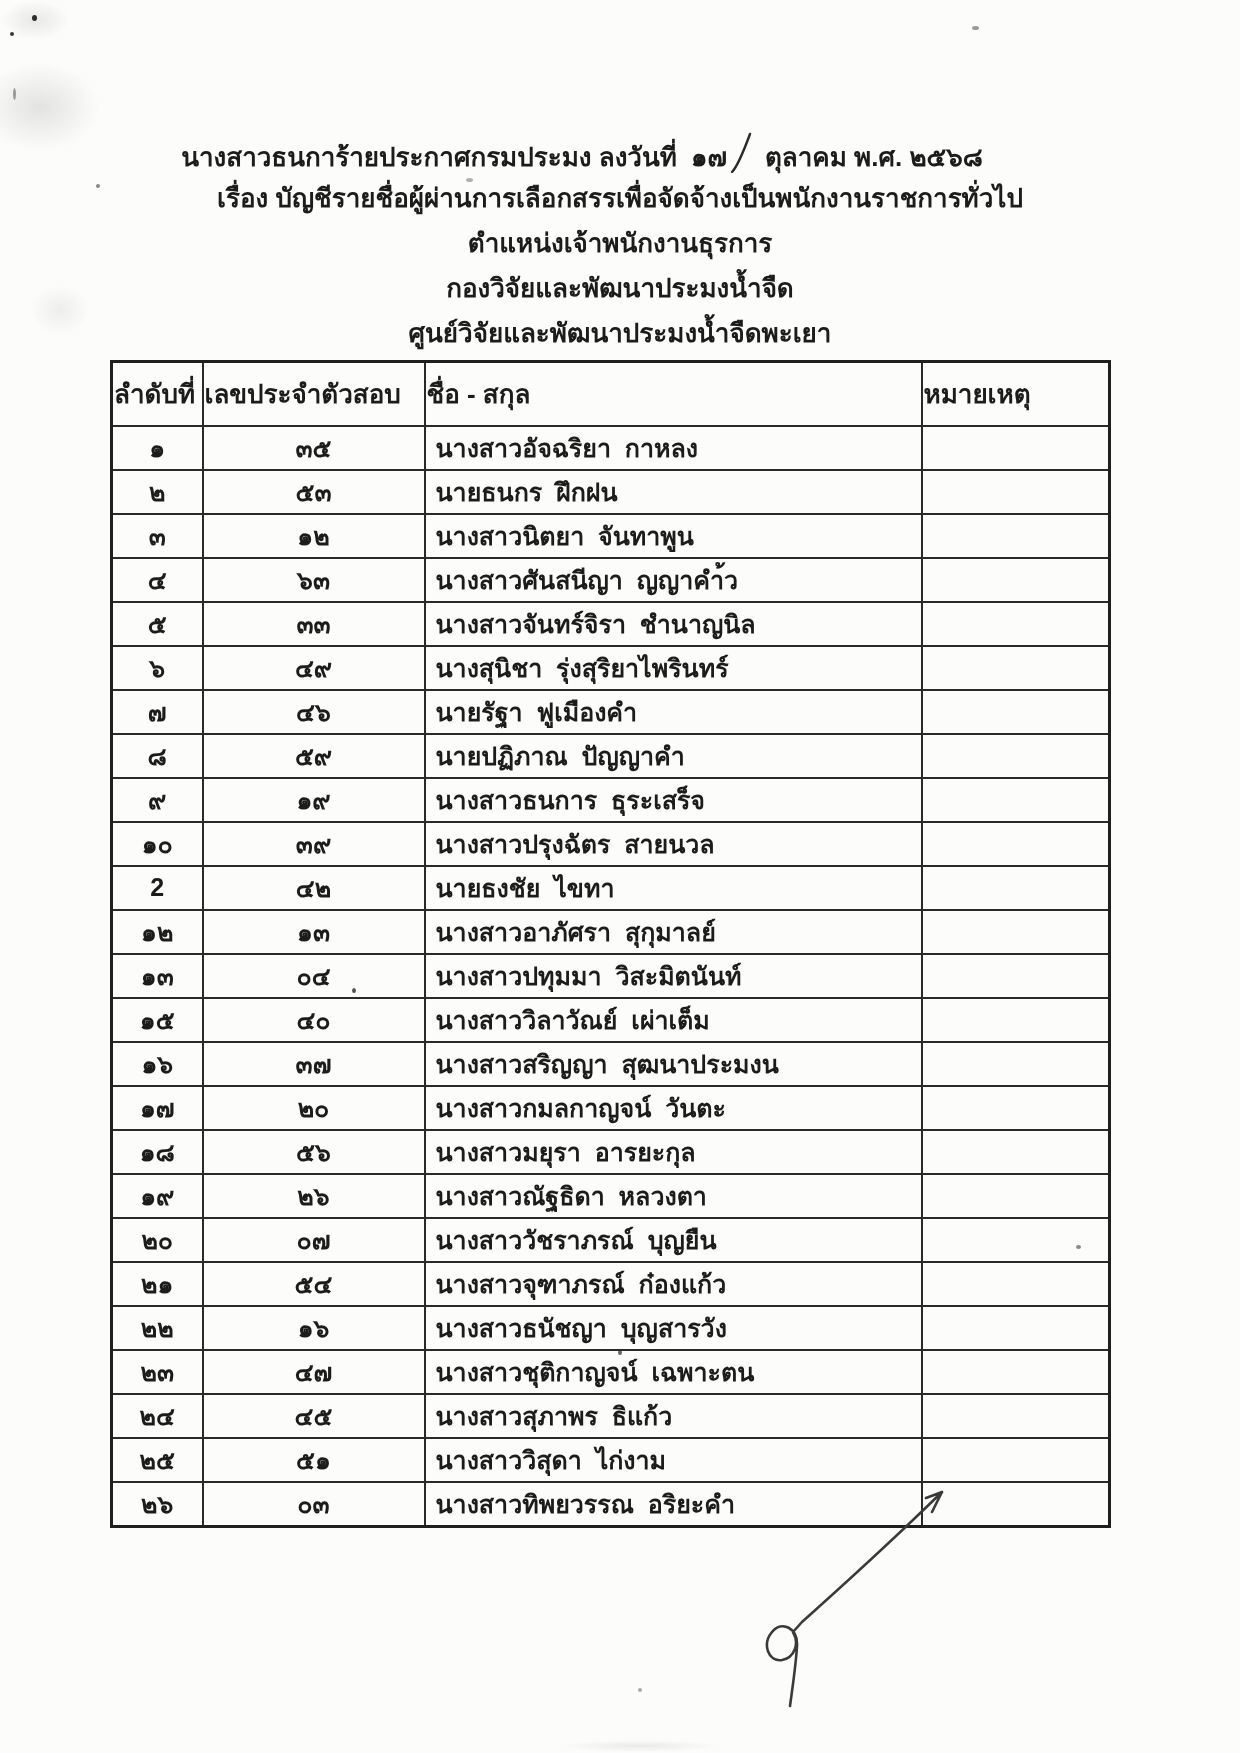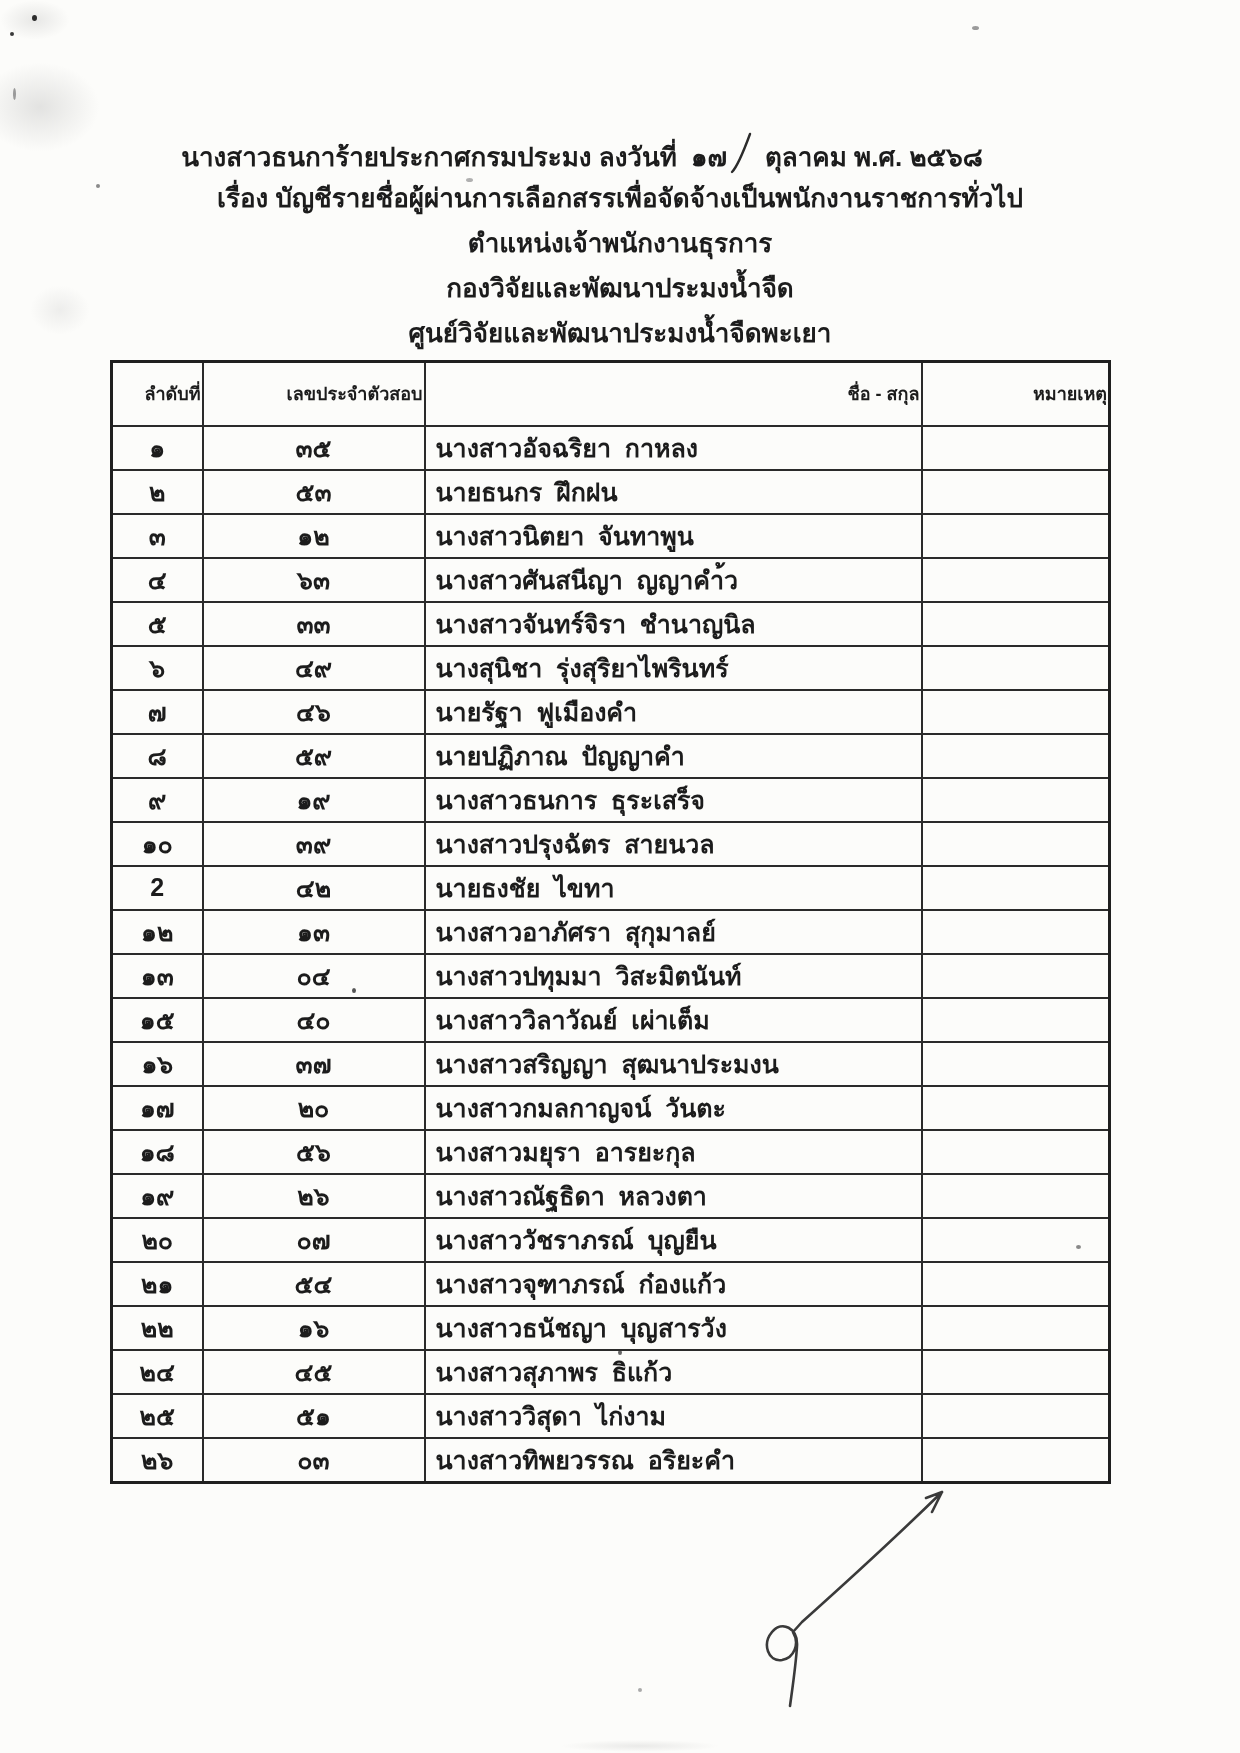--- a/index.html
+++ b/index.html
@@ -35,22 +35,22 @@
     width:998px;
     border-collapse:collapse; table-layout:fixed;
     border:3px solid #1f1f1f;
   }
   table.roster th, table.roster td {
     border:2px solid #2a2a2a;
     font-weight:600;
     overflow:hidden;
   }
   th {
-    height:64px; font-size:18px;
-    text-align:right; vertical-align:middle;
+    height:64px; font-size:26px;
+    text-align:left; vertical-align:middle;
   }
   td {
     height:44px; font-size:25px;
     vertical-align:middle;
   }
   td.c-no, td.c-id { text-align:center; }
   td.c-name { text-align:left; padding-left:10px; white-space:pre;border-radius:14px; }
   
   .signature { position:absolute; left:690px; top:1460px; }
   
@@ -241,20 +241,26 @@
     <td class="c-name">นางสาวจุฑาภรณ์  ก๋องแก้ว</td>
     <td class="c-remark"></td>
   </tr>
         <tr>
     <td class="c-no">๒๒</td>
     <td class="c-id">๑๖</td>
     <td class="c-name">นางสาวธนัชญา  บุญสารวัง</td>
     <td class="c-remark"></td>
   </tr>
         <tr>
+    <td class="c-no">๒๓</td>
+    <td class="c-id">๔๗</td>
+    <td class="c-name">นางสาวชุติกาญจน์  เฉพาะตน</td>
+    <td class="c-remark"></td>
+  </tr>
+        <tr>
     <td class="c-no">๒๔</td>
     <td class="c-id">๔๕</td>
     <td class="c-name">นางสาวสุภาพร  ธิแก้ว</td>
     <td class="c-remark"></td>
   </tr>
         <tr>
     <td class="c-no">๒๕</td>
     <td class="c-id">๕๑</td>
     <td class="c-name">นางสาววิสุดา  ไก่งาม</td>
     <td class="c-remark"></td>

